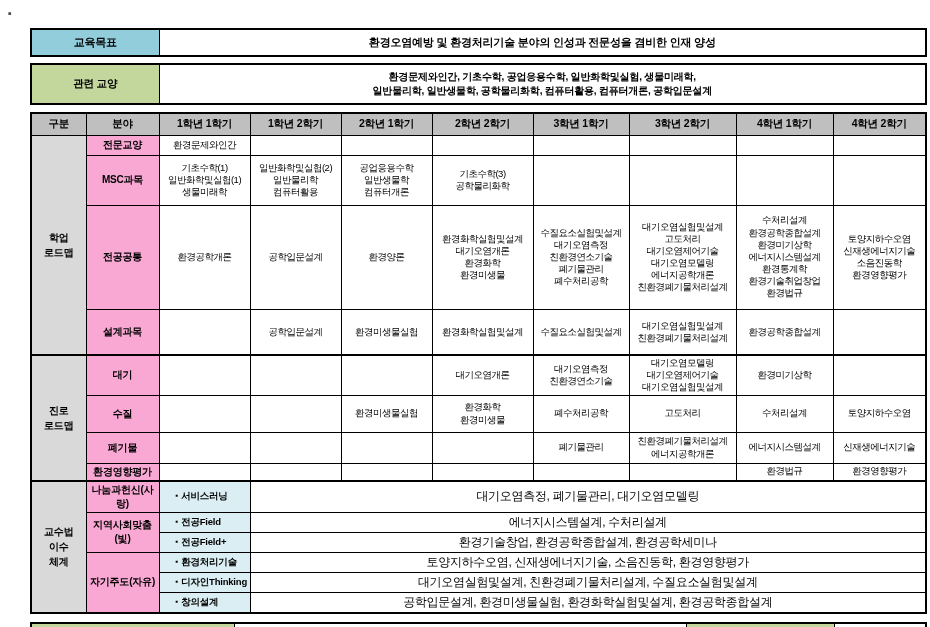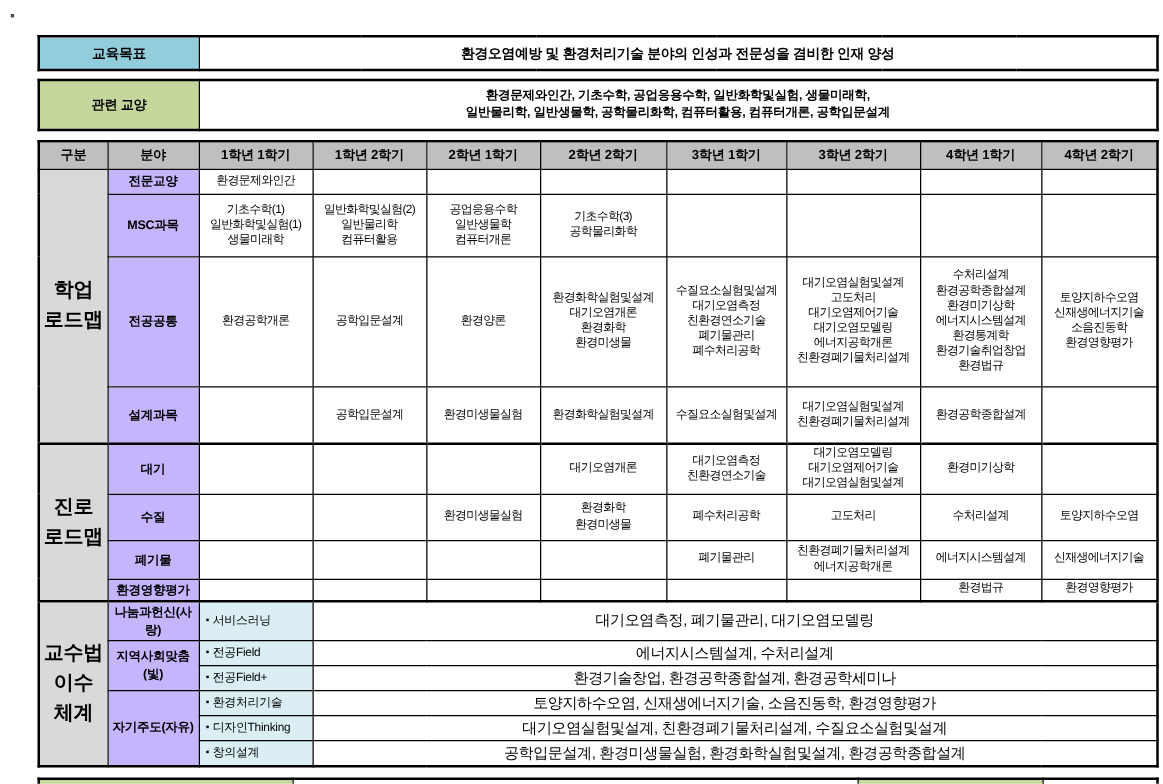--- a/index.html
+++ b/index.html
@@ -23,25 +23,25 @@
   .t-goal{border:2.5px solid #000;margin-bottom:6px;}
   .t-goal td{font-size:11px;font-weight:bold;height:23px;}
   .t-goal tr.credit td{border-top:2px solid #000;}
   .t-lib{border:2.5px solid #000;margin-bottom:7px;padding-left:21px;}
   .t-lib td{font-size:10.5px;font-weight:bold;}
   .t-lib .lbl{height:36px;}
   .t-lib .val{font-size:10px;line-height:1.45;}
   
   .t-main{border:2.5px solid #000;}
   .t-main td.hd{background:#bfbfbf;font-size:10.5px;font-weight:bold;}
-  .t-main td.sec{background:#d9d9d9;font-size:16px;font-weight:bold;line-height:1.5;}
-  .t-main td.cat{background:#c4b5fd;font-size:10px;font-weight:bold;}
+  .t-main td.sec{background:#d9d9d9;font-size:10px;font-weight:bold;line-height:1.5;}
+  .t-main td.cat{background:#f9a8d4;font-size:10px;font-weight:bold;}
   .t-main td.course{font-size:9.5px;font-weight:400;line-height:1.28;letter-spacing:-0.5px;}
   .t-main tr.sec-top td{border-top:2px solid #000;}
-  .t-main td.item{background:#daeef3;font-size:9.5px;font-weight:normal;text-align:left;padding-left:5px;}
+  .t-main td.item{background:#daeef3;font-size:9.5px;font-weight:bold;text-align:left;padding-left:16px;}
   .t-main td.item .blt{font-size:8px;margin-right:3px;vertical-align:1px;}
   .t-main td.pval{font-size:12px;font-weight:normal;letter-spacing:-0.3px;}
   
   .t-extra{border:2.5px solid #000;margin-top:8px;}
   .t-extra td{font-size:10px;font-weight:bold;height:30px;line-height:1.35;}
 </style>
 </head>
 <body>
 
 <div class="page">

